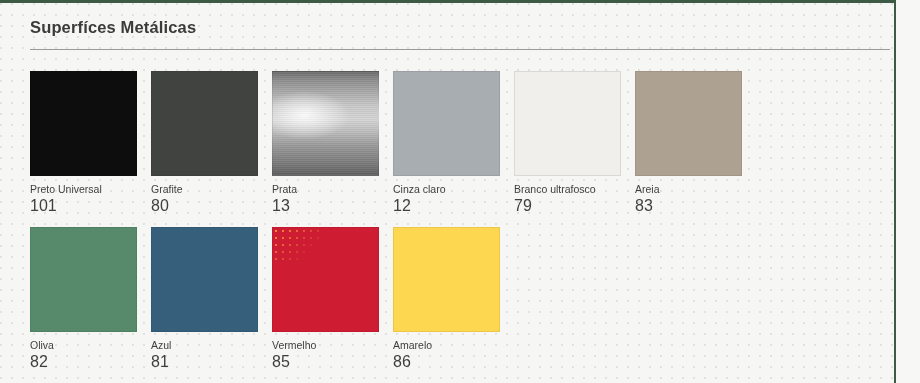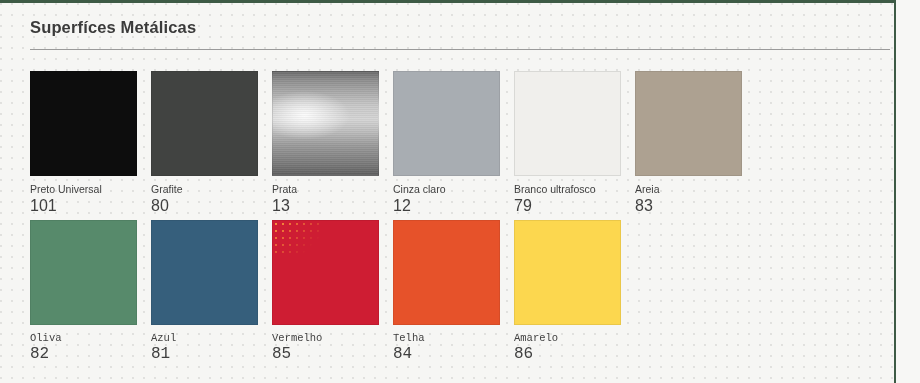--- a/index.html
+++ b/index.html
@@ -50,21 +50,21 @@
   }
 
   
   .row {
     display: flex;
     padding-left: 30px;
     gap: 14px;
     align-items: flex-end;
   }
   #row-1 { margin-top: 21px; }
-  #row-2 { margin-top: 8px; font-family: Liberation Mono, monospace; }
+  #row-2 { margin-top: 15px; }
 
   .swatch-cell {
     width: 107px;
   }
   .swatch-chip {
     width: 107px;
     height: 105px;
     border: 1px solid rgba(0,0,0,0.07);
     position: relative;
     overflow: hidden;
@@ -201,24 +201,19 @@
         <div class="swatch-chip" style="background-color: rgb(54, 95, 124);"></div>
         <div class="swatch-name">Azul</div>
         <div class="swatch-code">81</div>
       </div>
       <div class="swatch-cell">
         <div class="swatch-chip speckle" style="background-color: rgb(206, 29, 51);"></div>
         <div class="swatch-name">Vermelho</div>
         <div class="swatch-code">85</div>
       </div>
       <div class="swatch-cell">
-        <div class="swatch-chip" style="background-color: rgb(230, 82, 42);"></div>
-        <div class="swatch-name">Telha</div>
-        <div class="swatch-code">84</div>
-      </div>
-      <div class="swatch-cell">
         <div class="swatch-chip" style="background-color: rgb(252, 215, 79);"></div>
         <div class="swatch-name">Amarelo</div>
         <div class="swatch-code">86</div>
       </div>
     </div>
 
 </div>
 
 </body></html>

